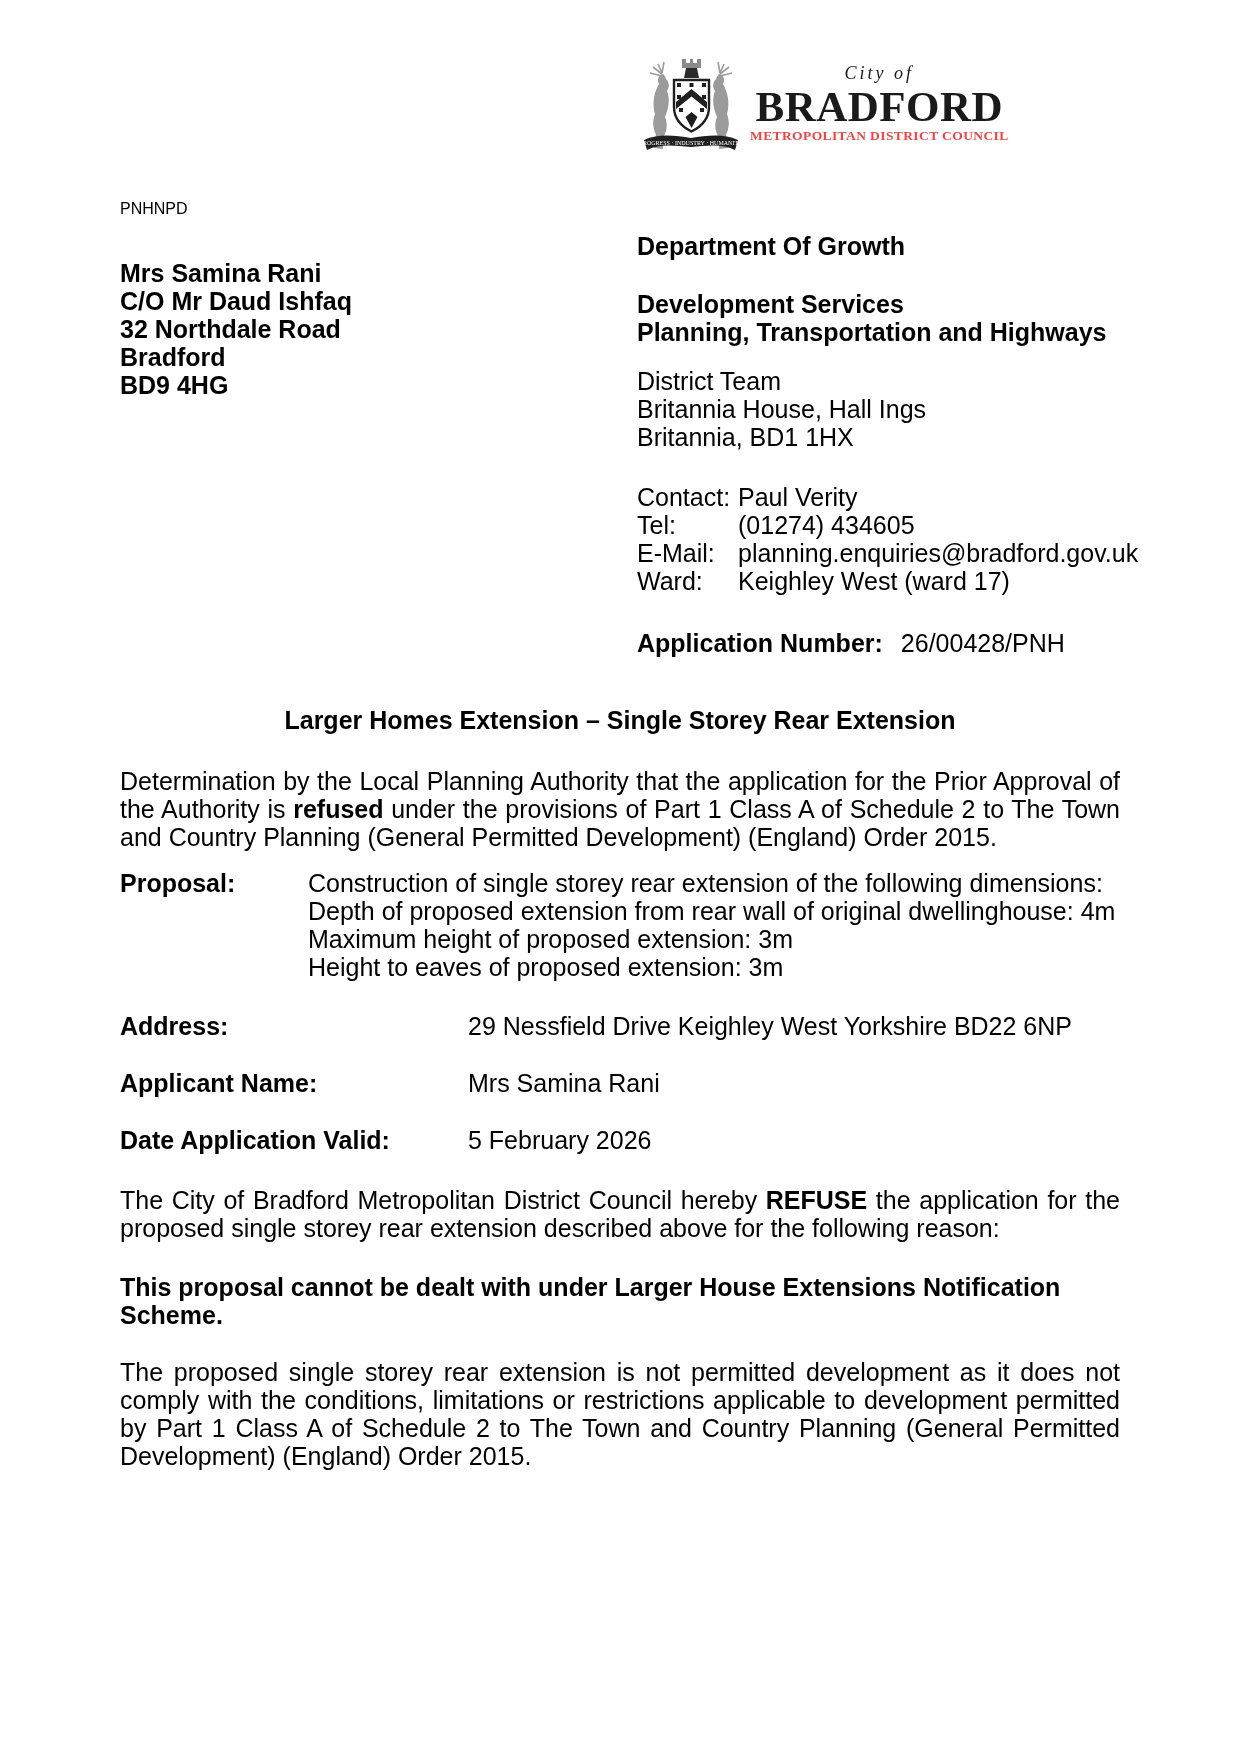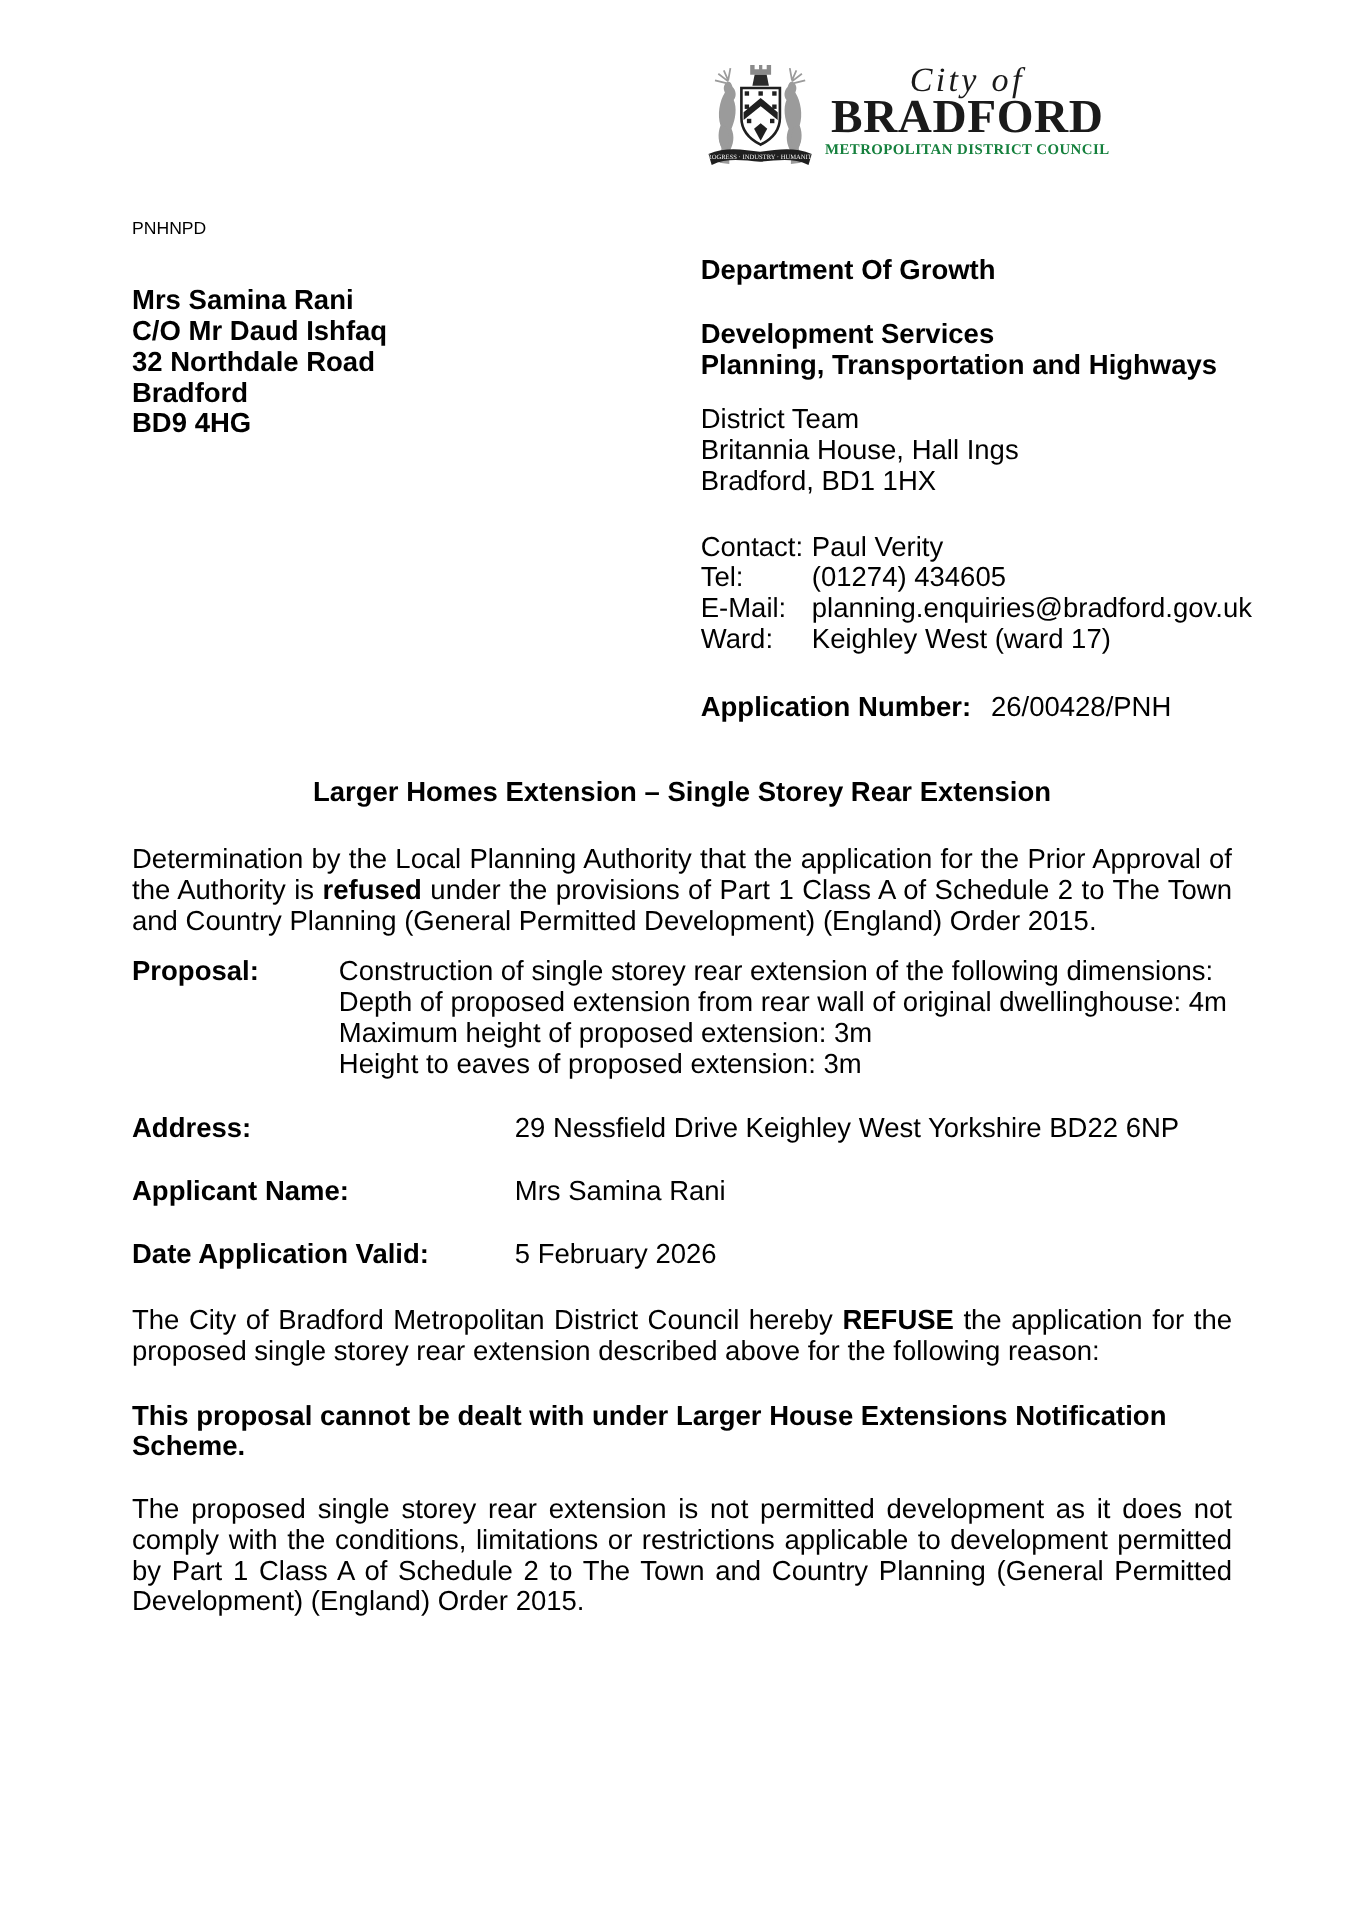--- a/index.html
+++ b/index.html
@@ -13,32 +13,32 @@
     font-size:25px; line-height:28px;
     overflow:hidden;
   }
 
   
   .letterhead { position:absolute; left:636px; top:54px; display:flex; align-items:flex-start; }
   .crest { width:110px; height:100px; flex:0 0 auto; }
   .brand { margin-left:4px; text-align:center; padding-top:6px; }
   .brand .city-of {
     font-family:"Liberation Serif","DejaVu Serif",serif;
-    font-style:italic; font-size:31px; line-height:26px; letter-spacing:3px;
+    font-style:italic; font-size:18px; line-height:26px; letter-spacing:3px;
     color:#1a1a1a;
   }
   .brand .brand-name {
     font-family:"Liberation Serif","DejaVu Serif",serif;
     font-weight:700; font-size:43px; line-height:42px; letter-spacing:0.5px;
     color:#1a1a1a;
   }
   .brand .brand-sub {
     font-family:"Liberation Serif","DejaVu Serif",serif;
     font-weight:600; font-size:13.5px; line-height:15px; letter-spacing:0.4px;
-    color:#15803d;
+    color:#ef4444;
   }
 
   
   .ref-code { position:absolute; left:120px; top:200px; font-size:16px; line-height:18px; }
   .recipient { position:absolute; left:120px; top:259px; font-weight:bold; }
   .dept { position:absolute; left:637px; top:232px; width:490px; }
   .dept-title { font-weight:bold; }
   .dept-division { font-weight:bold; margin-top:30px; }
   .dept-address { margin-top:21px; }
   .contact-table { margin-top:32px; }
@@ -122,21 +122,21 @@
 
   <div class="dept">
     <div class="dept-title">Department Of Growth</div>
     <div class="dept-division">
       <div>Development Services</div>
       <div>Planning, Transportation and Highways</div>
     </div>
     <div class="dept-address">
       <div>District Team</div>
       <div>Britannia House, Hall Ings</div>
-      <div>Bradford, BD1 1HX</div>
+      <div>Britannia, BD1 1HX</div>
     </div>
     <div class="contact-table">
       <div class="contact-row">
         <div class="c-label">Contact:</div>
         <div class="c-value">Paul Verity</div>
       </div>
       <div class="contact-row">
         <div class="c-label">Tel:</div>
         <div class="c-value">(01274) 434605</div>
       </div>

